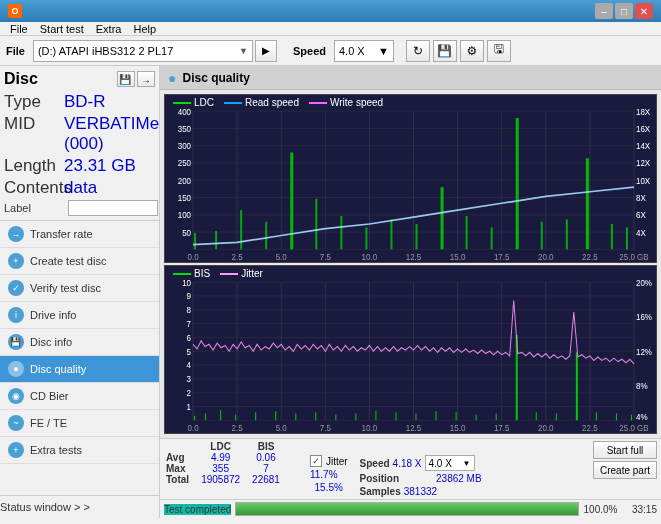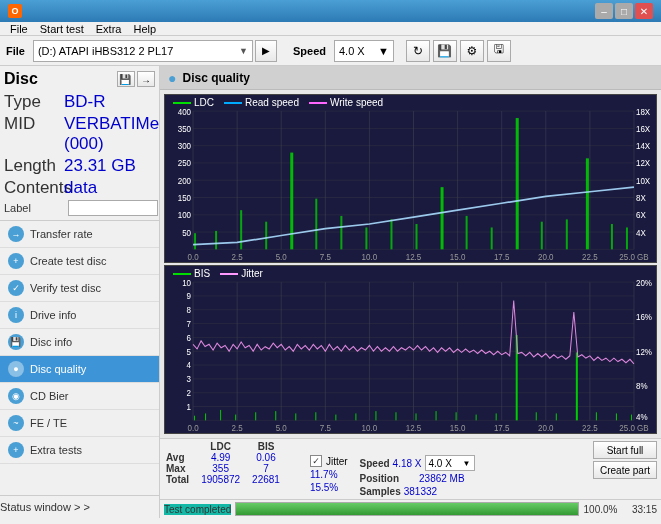--- a/index.html
+++ b/index.html
@@ -480,37 +480,37 @@
         <div style="display:flex; flex-direction:column; gap:2px; margin-left:8px; margin-top:14px; font-size:10px;">
           <div class="jitter-row">
             <div class="jitter-checkbox">
               <span class="jitter-check">✓</span>
             </div>
             <span>Jitter</span>
           </div>
           <div style="color:#333; display:flex; gap:3px;">
             <span style="color:#0000cc;">11.7%</span>
           </div>
-          <div style="color:#333; display:flex; gap:3px;">
+          <div style="color:#333; display:flex; gap:3px;justify-content:center;">
             <span style="color:#0000cc;">15.5%</span>
           </div>
         </div>
 
         <div style="display:flex; flex-direction:column; gap:2px; margin-left:8px; margin-top:14px; font-size:10px;">
           <div style="display:flex; gap:3px; align-items:center;">
             <span style="color:#333; font-weight:600;">Speed</span>
             <span style="color:#0000cc;">4.18 X</span>
             <div class="speed-dropdown-sm">
               <span>4.0 X</span>
               <span style="font-size:8px;">▼</span>
             </div>
           </div>
-          <div style="display:flex; gap:20px;">
+          <div style="display:flex; gap:9px;">
             <span style="color:#333; font-weight:600;">Position</span>
-            <span style="color:#0000cc;">23862 MB</span>
+            <span style="color:#0000cc;margin-left:28px;">23862 MB</span>
           </div>
           <div style="display:flex; gap:3px;">
             <span style="color:#333; font-weight:600;">Samples</span>
             <span style="color:#0000cc;">381332</span>
           </div>
         </div>
 
         <div class="action-btns" style="margin-left:auto;">
           <button class="action-btn">Start full</button>
           <button class="action-btn">Create part</button>

